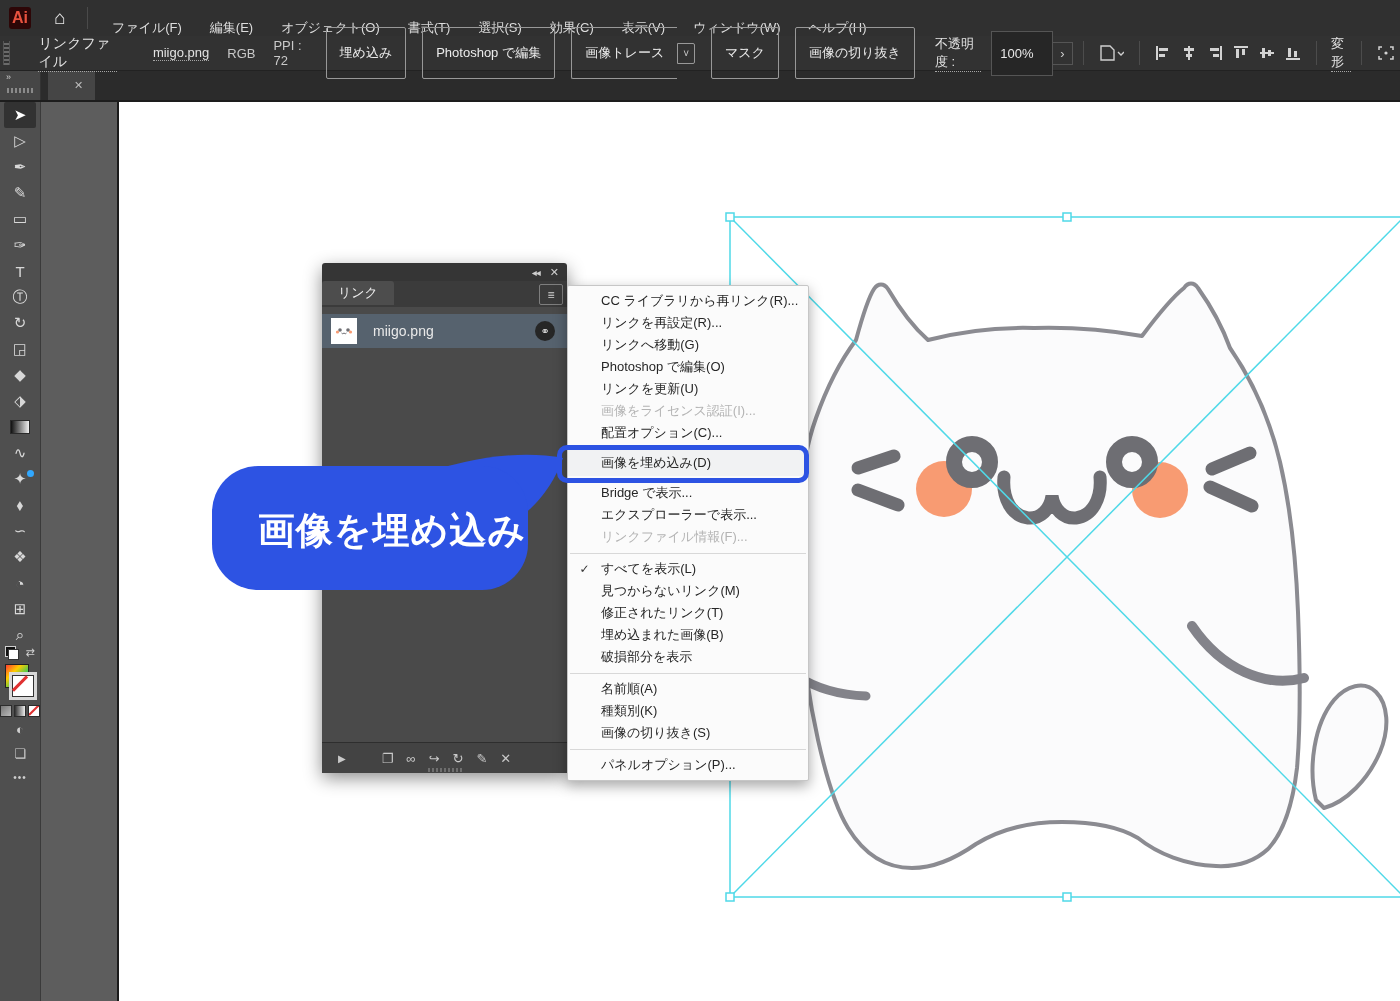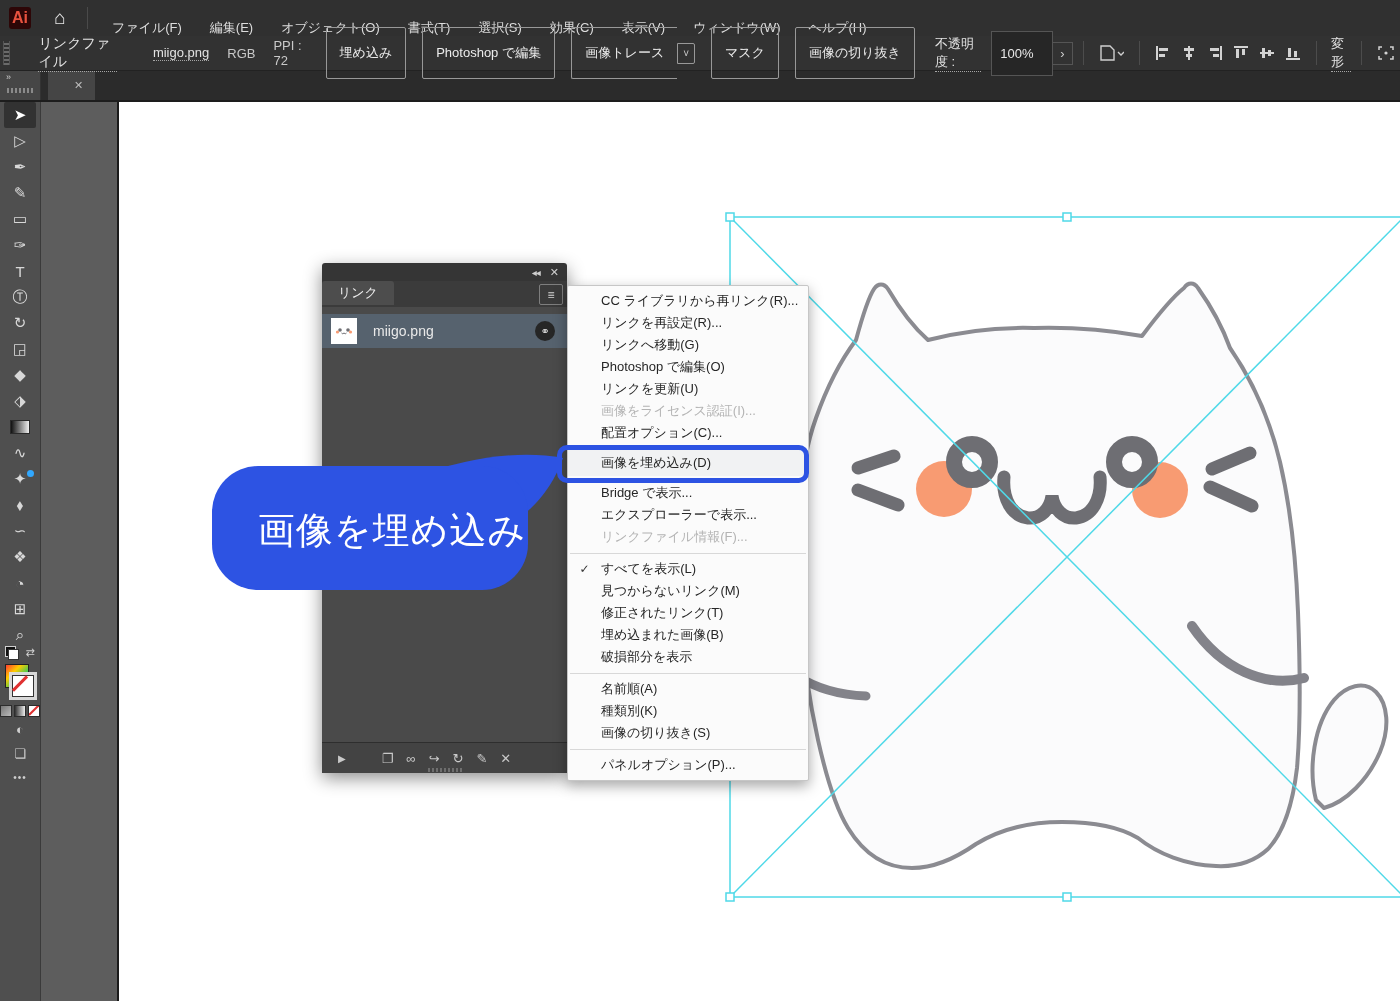--- a/index.html
+++ b/index.html
@@ -114,21 +114,21 @@
   .cm-item.separator::after{content:"";position:absolute;left:2px;right:2px;top:5px;height:1px;background:#d8d8d8;}
 
   
   #hl-ring{left:557px;top:445px;width:252px;height:38px;border:5px solid #2d53e3;border-radius:10px;
            z-index:14;box-sizing:border-box;pointer-events:none;}
 
   
   #callout{left:210px;top:448px;width:360px;height:145px;z-index:13;pointer-events:none;}
   #callout svg{position:absolute;left:0;top:0;}
   #callout-text{position:absolute;left:42px;top:58px;width:280px;text-align:center;color:#ffffff;
-                font-size:37px;font-weight:normal;letter-spacing:1px;}
+                font-size:37px;font-weight:bold;letter-spacing:1px;}
 </style>
 </head>
 <body>
 
 <div id="menubar" class="abs">
   <div id="ai-logo">Ai</div>
   <div id="home-btn">⌂</div>
   <div class="mb-sep"></div>
   <div style="display:flex;height:36px;">
 

